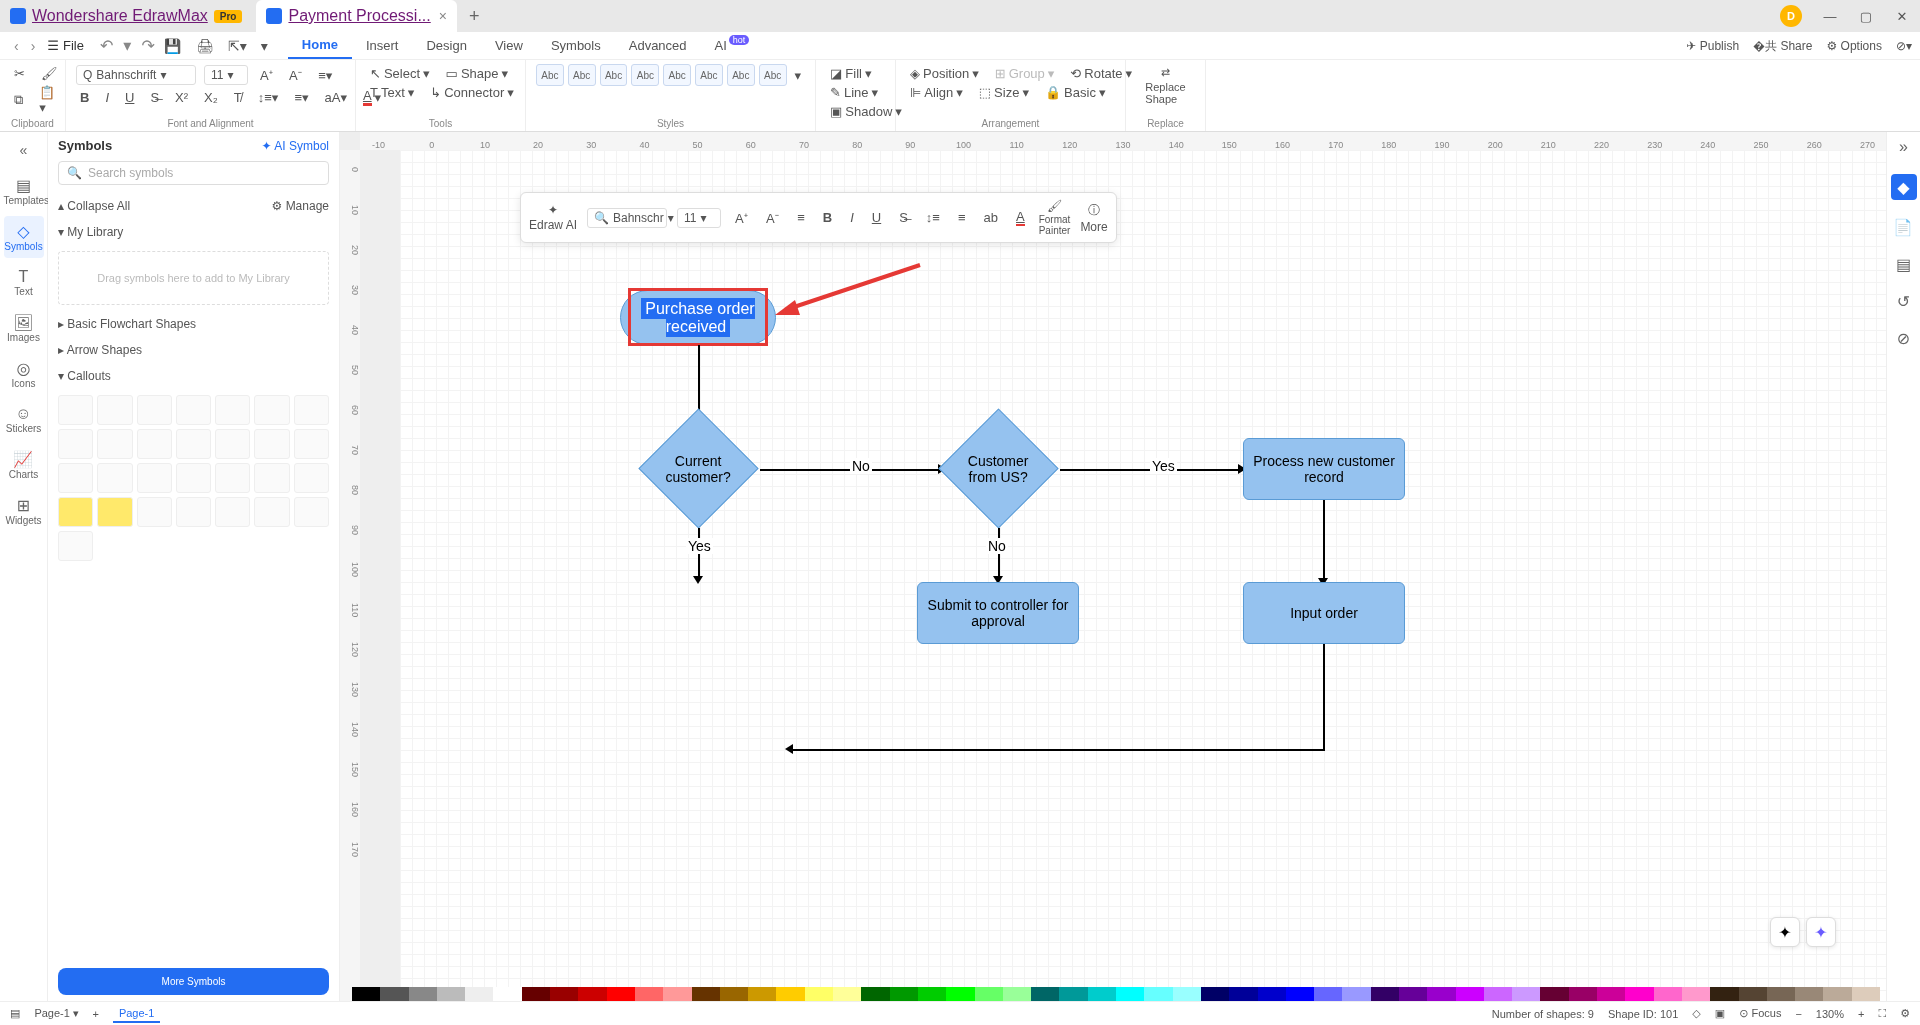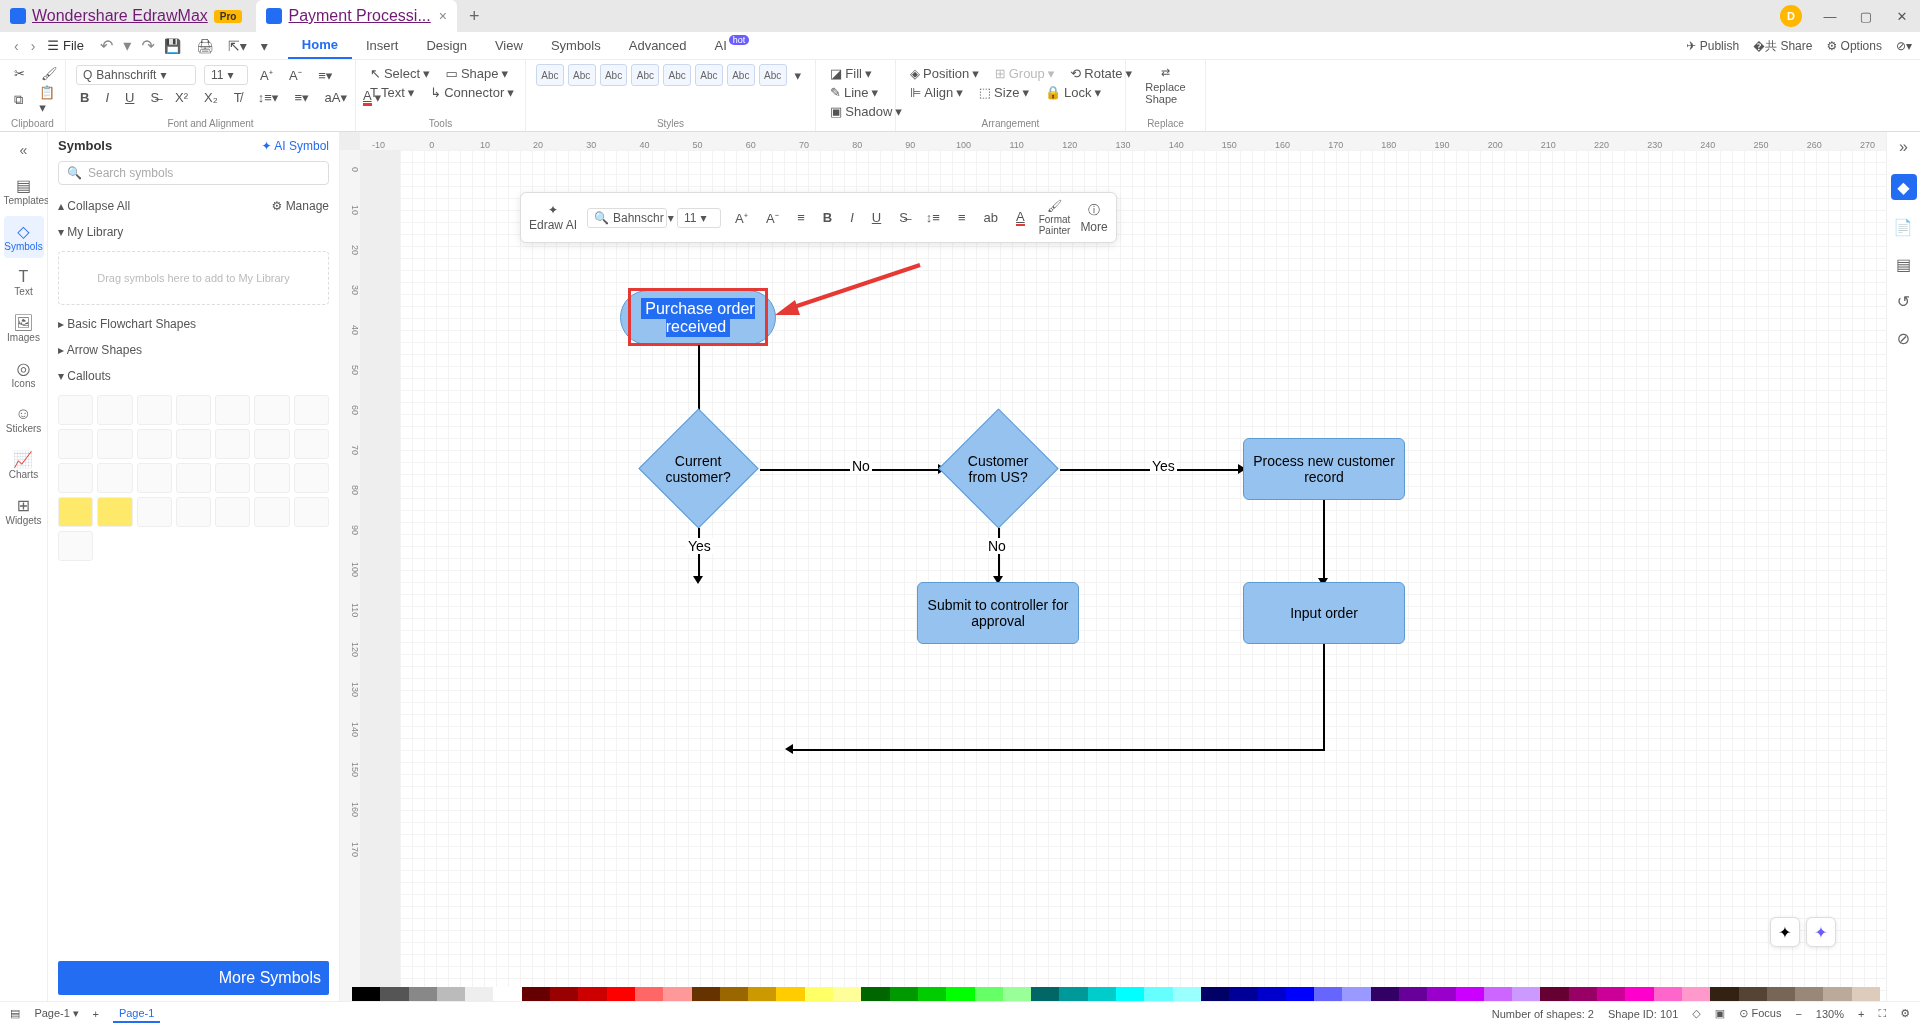--- a/index.html
+++ b/index.html
@@ -51,21 +51,21 @@
 
 .symbols-panel { width: 292px; background: #fff; border-right: 1px solid #eee; display: flex; flex-direction: column; padding: 6px 10px; }
 .panel-header { display: flex; justify-content: space-between; align-items: center; font-size: 13px; font-weight: 600; color: #333; }
 .ai-symbol { color: #236df2; font-size: 12px; font-weight: normal; }
 .search-box { border: 1px solid #ddd; border-radius: 4px; padding: 4px 8px; font-size: 12px; color: #aaa; margin: 8px 0; display: flex; align-items: center; gap: 6px; }
 .collapse-row { display: flex; justify-content: space-between; font-size: 12px; color: #555; margin: 6px 0; }
 .lib-section { font-size: 12px; color: #555; padding: 6px 0; }
 .my-lib-drop { border: 1px dashed #ddd; padding: 20px; text-align: center; font-size: 11px; color: #bbb; margin: 6px 0; border-radius: 4px; }
 .sym-grid { display: grid; grid-template-columns: repeat(7, 1fr); gap: 4px; margin: 6px 0; }
 .sym-cell { height: 30px; border: 1px solid #eee; background: #fafafa; border-radius: 3px; }
-.more-symbols { background: #236df2; color: #fff; text-align: right; padding: 8px; border-radius: 2px; font-size: 16px; margin-top: auto; }
+.more-symbols { background: #236df2; color: #fff; text-align: center; padding: 8px; border-radius: 8px; font-size: 10px; margin-top: auto; }
 
 
 .canvas-wrap { flex: 1; position: relative; background: #eee; overflow: hidden; }
 .ruler-h { position: absolute; top: 0; left: 20px; right: 0; height: 18px; background: #f5f5f5; font-size: 9px; color: #888; display:flex;align-items:flex-end;gap:16px; }
 .ruler-h span { width: 40px; text-align: center; }
 .ruler-v { position: absolute; top: 18px; left: 0; width: 20px; bottom: 0; background: #f5f5f5; font-size: 9px; color: #888; display:flex;flex-direction:column; }
 .ruler-v span { height: 40px; writing-mode: vertical-rl; text-align: center; }
 .canvas { position: absolute; left: 60px; top: 18px; right: 0; bottom: 0; background: #fff; 
   background-image: linear-gradient(#f3f3f3 1px, transparent 1px), linear-gradient(90deg, #f3f3f3 1px, transparent 1px);
   background-size: 12px 12px; }
@@ -264,21 +264,21 @@
   </div>
   <div class="ribbon-group" style="width:230px">
     <div class="ribbon-row">
       <span class="rb-btn">◈ <span>Position</span>▾</span>
       <span class="rb-btn" style="color:#bbb">⊞ <span>Group</span>▾</span>
       <span class="rb-btn">⟲ <span>Rotate</span>▾</span>
     </div>
     <div class="ribbon-row">
       <span class="rb-btn">⊫ <span>Align</span>▾</span>
       <span class="rb-btn">⬚ <span>Size</span>▾</span>
-      <span class="rb-btn">🔒 <span>Lock</span>▾</span>
+      <span class="rb-btn">🔒 <span>Basic</span>▾</span>
     </div>
     <div class="ribbon-group-label">Arrangement</div>
   </div>
   <div class="ribbon-group" style="width:80px">
     <div class="big-btn">
         <span>⇄</span>
         <span style="white-space:pre">Replace
 Shape</span>
       </div>
     <div class="ribbon-group-label">Replace</div>
@@ -572,21 +572,21 @@
     <div class="color-sw" style="background: rgb(187, 170, 153);"></div>
     <div class="color-sw" style="background: rgb(221, 204, 187);"></div>
   </div>
 
 <div class="statusbar">
   <span>▤</span>
   <span><span>Page-1</span> ▾</span>
   <span>+</span>
   <span class="page-tab">Page-1</span>
   <div class="status-right">
-    <span>Number of shapes: 2</span>
+    <span>Number of shapes: 9</span>
     <span>Shape ID: 101</span>
     <span>◇</span>
     <span>▣</span>
     <span>⊙ <span>Focus</span></span>
     <span>−</span>
     <span>130%</span>
     <span>+</span>
     <span>⛶</span>
     <span>⚙</span>
   </div>

